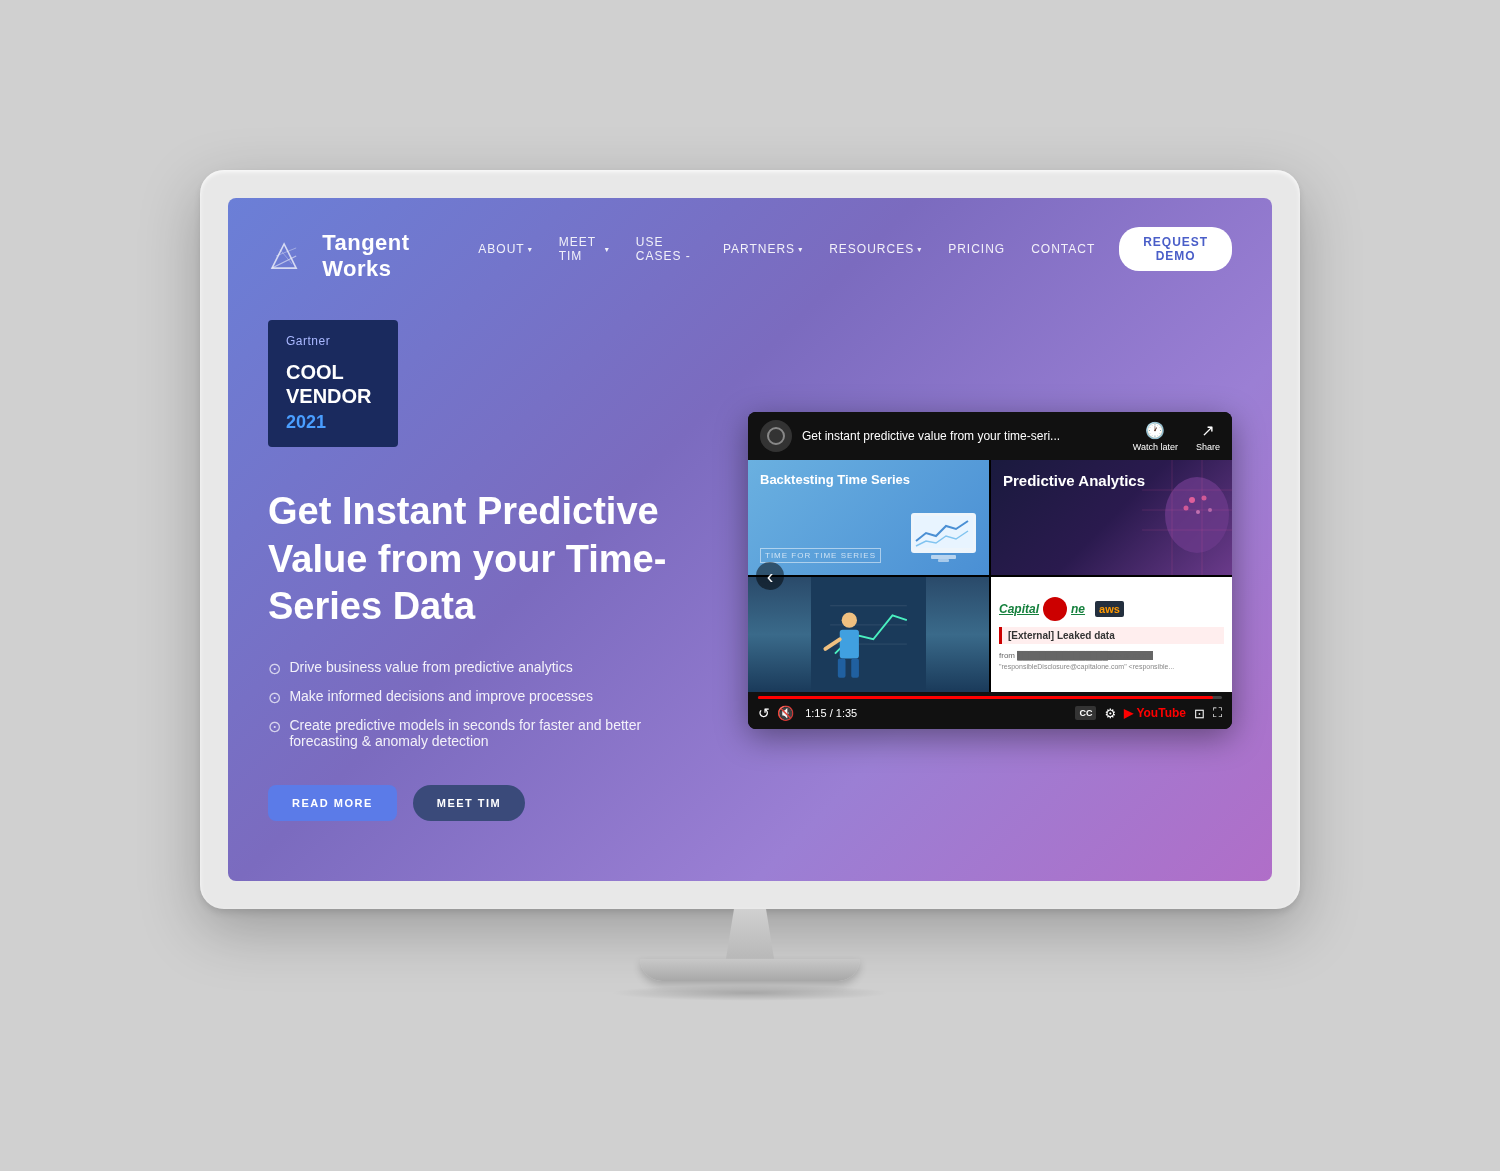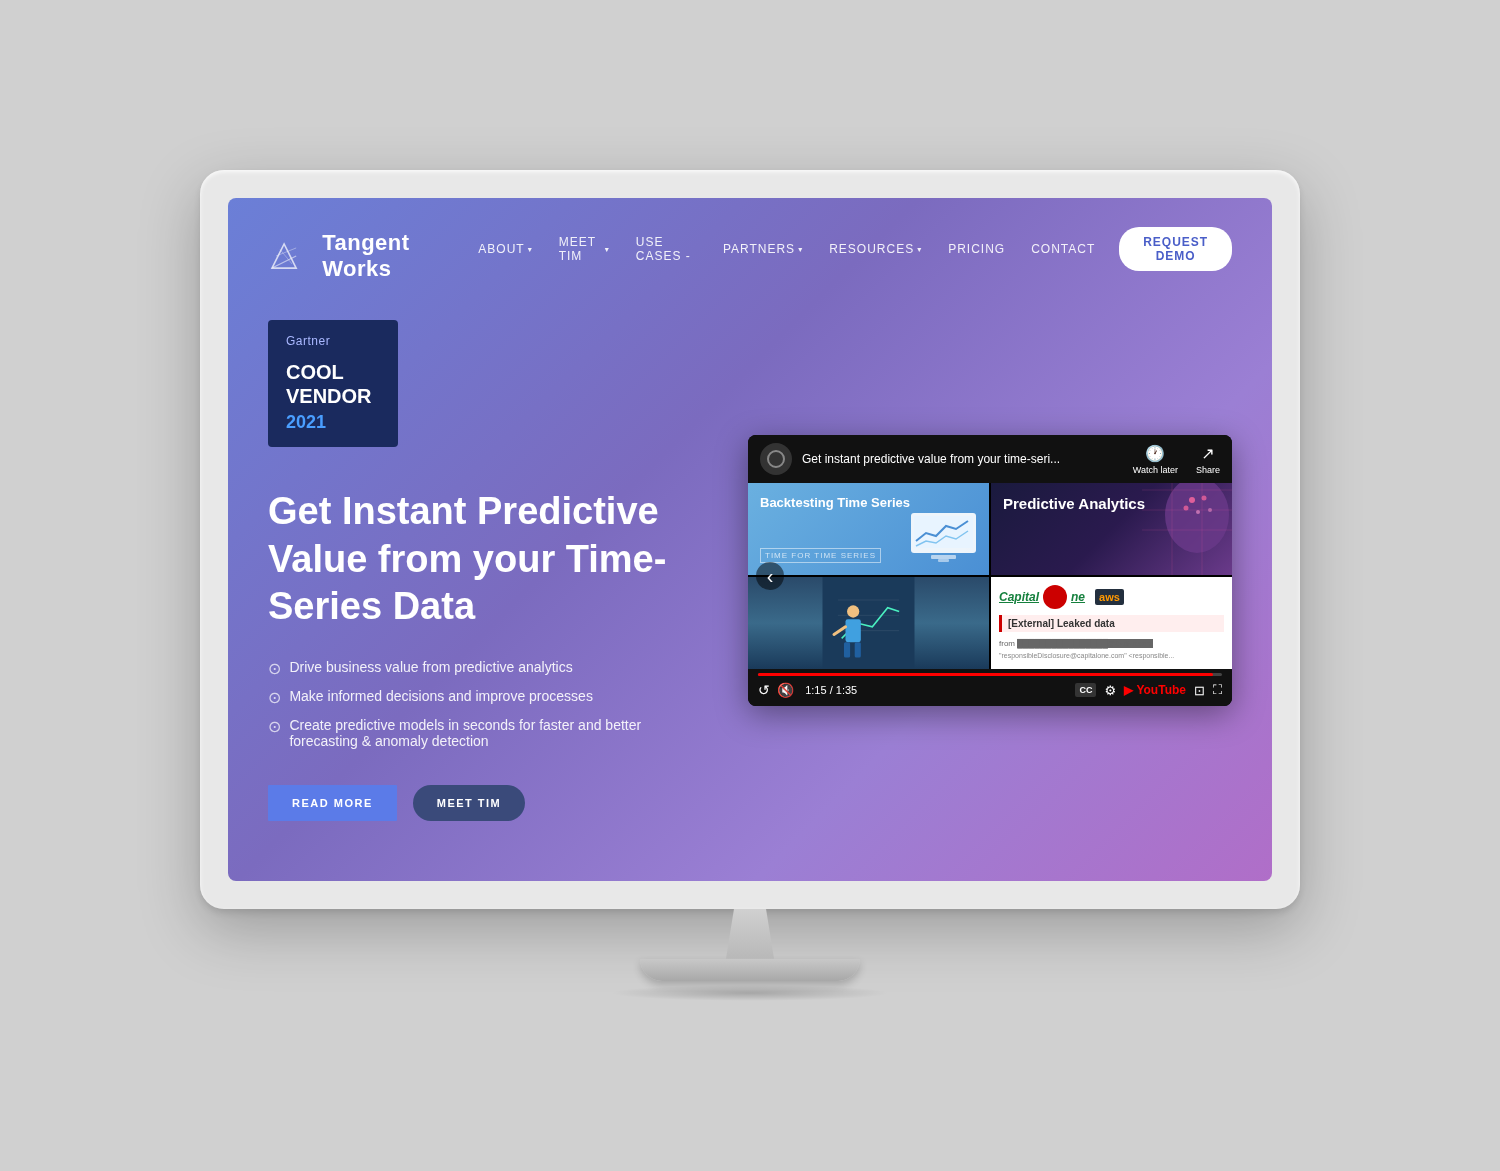--- a/index.html
+++ b/index.html
@@ -184,21 +184,21 @@
 
     .hero-buttons {
       display: flex;
       gap: 16px;
     }
 
     .btn-read-more {
       background: #5b7be8;
       color: white;
       border: none;
-      border-radius: 1px;
+      border-radius: 8px;
       padding: 12px 24px;
       font-size: 11px;
       font-weight: 700;
       letter-spacing: 1.5px;
       text-transform: uppercase;
       cursor: pointer;
     }
 
     .btn-meet-tim {
       background: #3a4a7a;
@@ -298,21 +298,21 @@
       display: grid;
       grid-template-columns: 1fr 1fr;
       grid-template-rows: 1fr 1fr;
       gap: 2px;
       background: #000;
       position: relative;
     }
 
     .thumb {
       background: #222;
-      height: 92px;
+      height: 115px;
       overflow: hidden;
       position: relative;
     }
 
     .thumb-1 {
       background: linear-gradient(135deg, #6ab0e0 0%, #4a8fd4 100%);
       display: flex;
       flex-direction: column;
       padding: 12px;
       justify-content: space-between;

